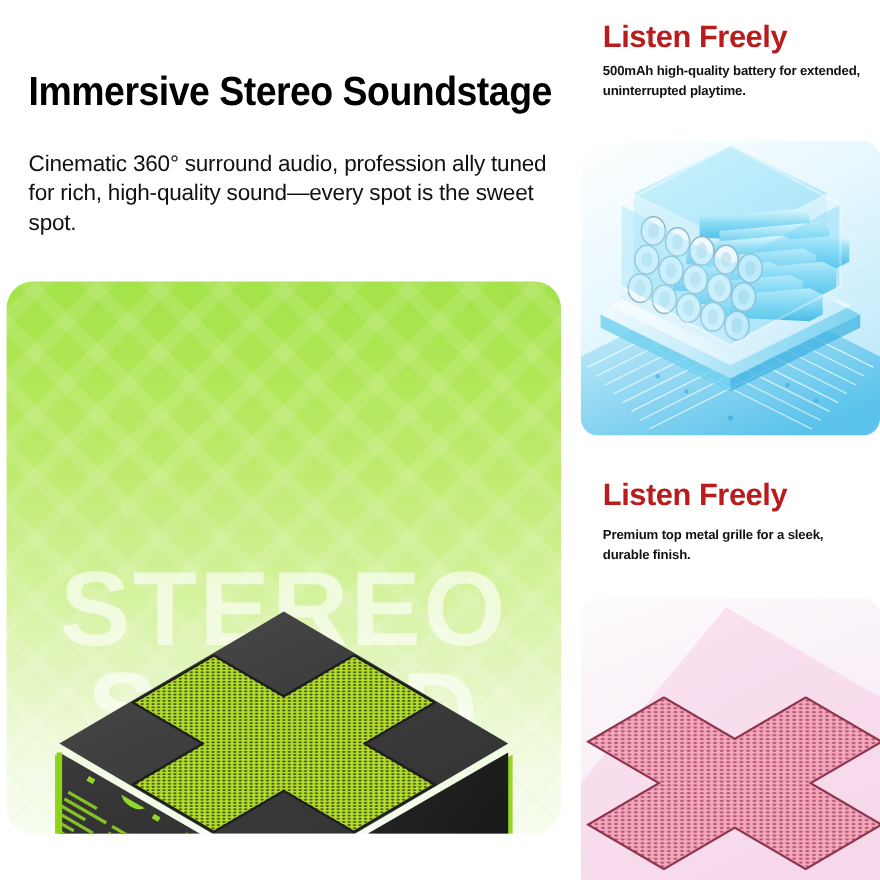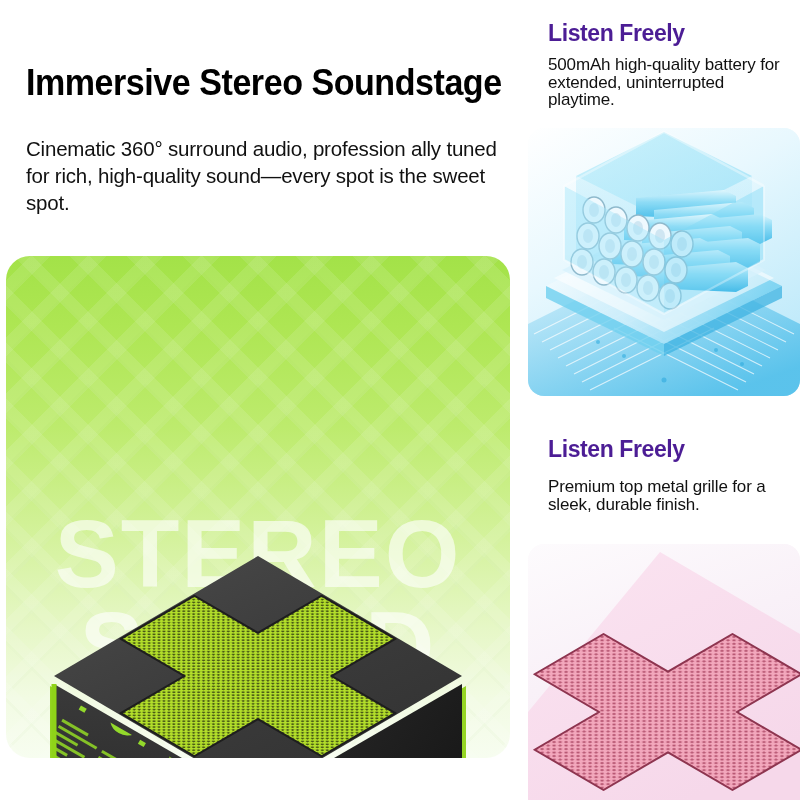--- a/index.html
+++ b/index.html
@@ -117,30 +117,30 @@
   #right-column {
     position: absolute;
     left: 520px; top: 0;
     width: 280px; height: 800px;
   }
 
   .panel-heading {
     position: absolute;
     font-family: "Liberation Sans", sans-serif;
     font-weight: 700;
-    font-size: 23px;
+    font-size: 28px;
     line-height: 27px;
     letter-spacing: -0.4px;
-    color: #4c1d95;
+    color: #b91c1c;
   }
   .panel-body {
     position: absolute;
     font-family: "Liberation Sans", sans-serif;
-    font-weight: 400;
-    font-size: 17px;
+    font-weight: 700;
+    font-size: 12px;
     line-height: 17.5px;
     letter-spacing: -0.15px;
     color: #111111;
     width: 236px;
   }
 
   #battery-heading { left: 28px; top: 20px; }
   #battery-body    { left: 28px; top: 56px; }
 
   #battery-panel {

